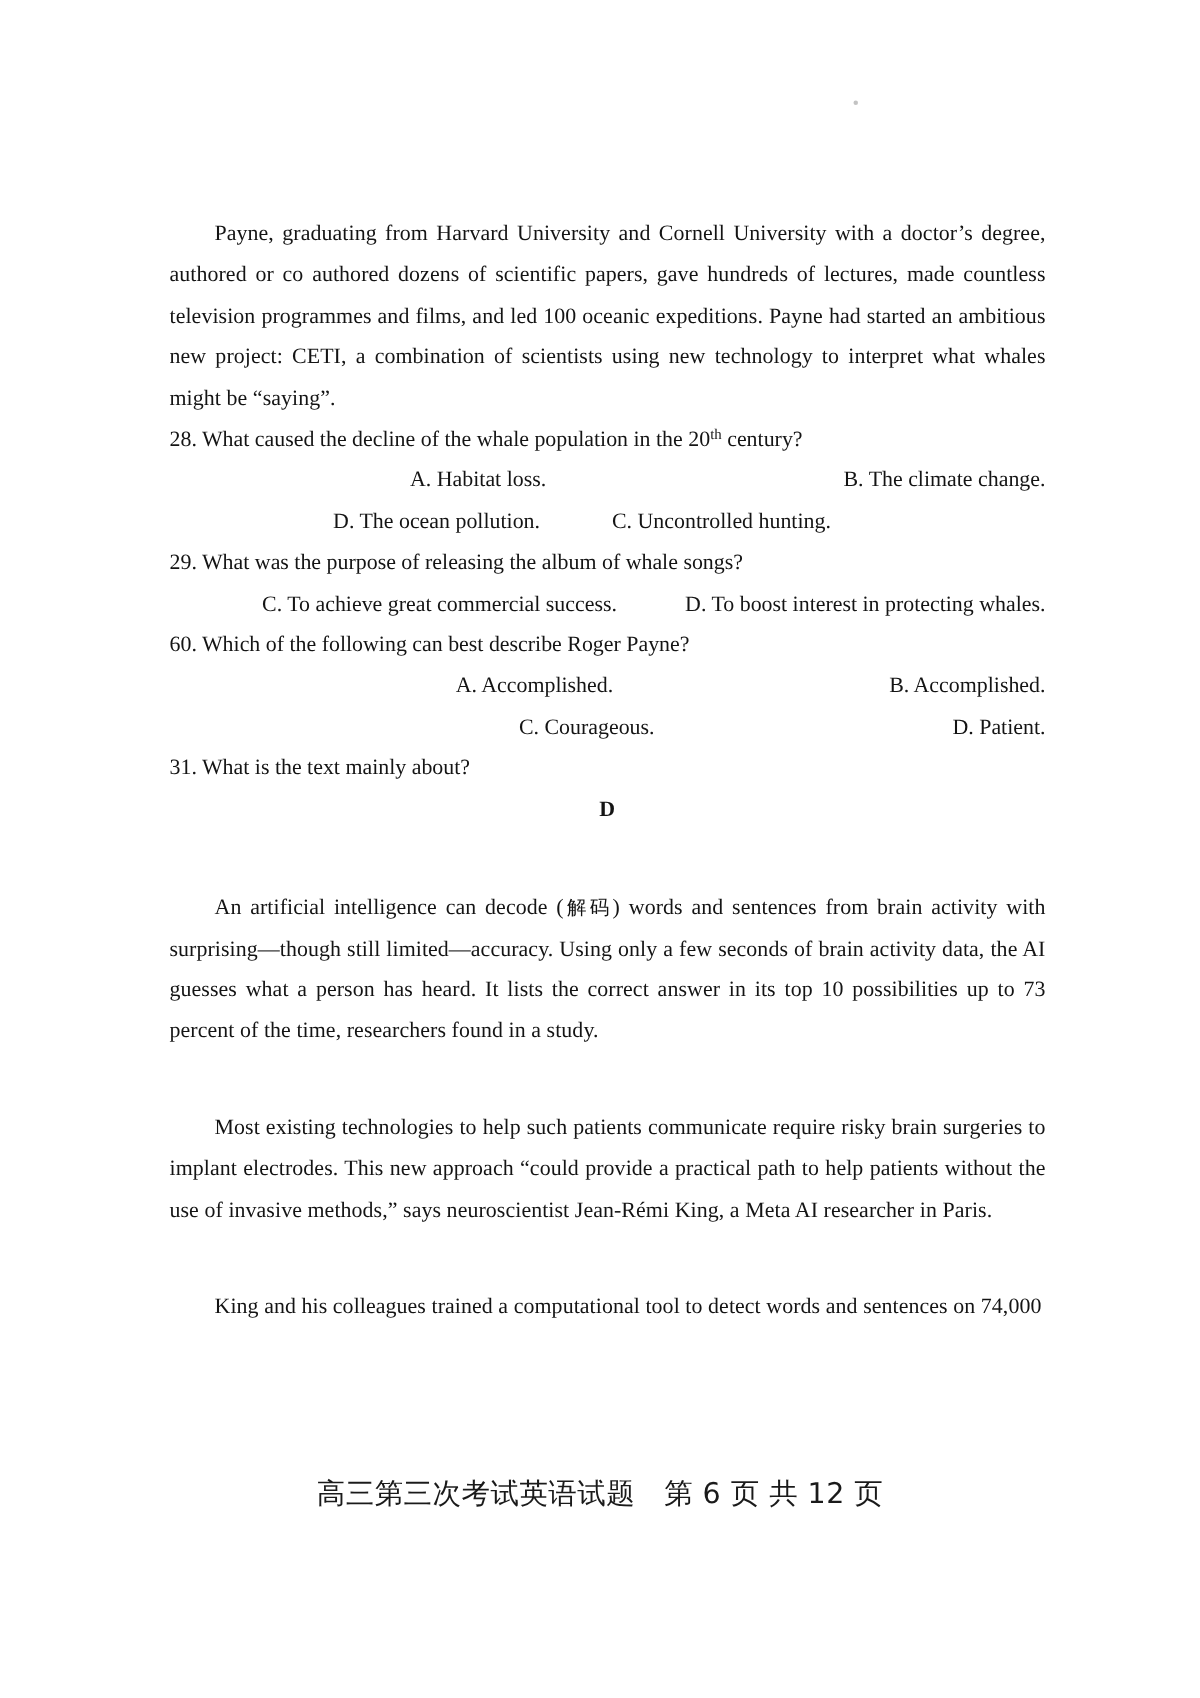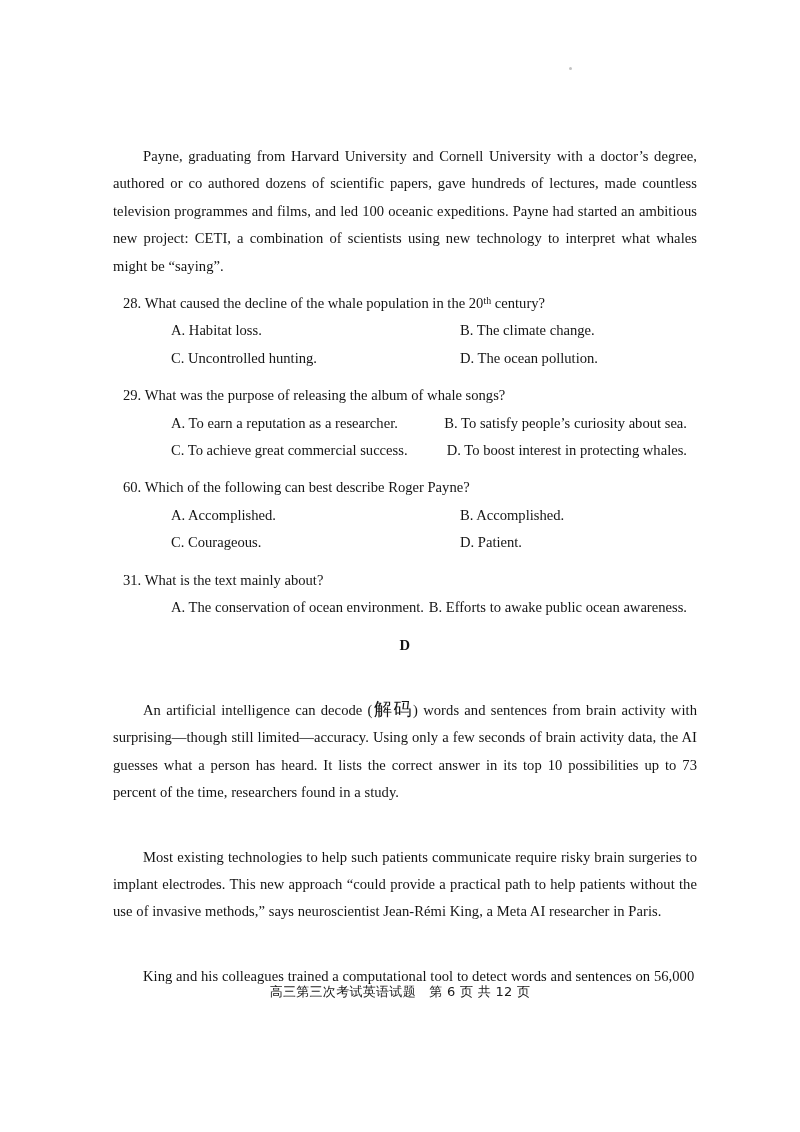--- a/index.html
+++ b/index.html
@@ -47,36 +47,37 @@
     letter-spacing: .05px;
   }
   p.para.indent {
     text-indent: 30px;
     margin-top: 37px;
   }
   p.para:last-child { text-align: left; }
 
   
   .question {
-    margin: 10px;
+    margin: 0;
     font-size: 14.6px;
     line-height: 27.4px;
     font-family: Liberation Serif, serif;
   }
   .q-stem {
     margin: 0;
     white-space: nowrap;
   }
   .q-num {
     display: inline-block;
   }
   .opt-row {
     display: flex;
     margin: 0;
     line-height: 27.4px;
+    justify-content: flex-end;
   }
   .opt {
     font-size: 14.6px;
     white-space: nowrap;
   }
   .opt.left  { padding-left: 48px; }
 
   
   .cols-28 .opt.right { margin-left: 0; width: auto; }
   .cols-28 .opt.left  { width: 289px; }
@@ -94,30 +95,30 @@
   }
 
   sup {
     font-size: .68em;
     vertical-align: .42em;
     line-height: 0;
   }
 
   .cjk {
     font-family: Liberation Sans, sans-serif;
-    font-size: 18px;
+    font-size: 13px;
   }
 
   .footer {
     position: absolute;
     left: 0;
     top: 983px;
     width: 800px;
     text-align: center;
-    font-size: 13px;
+    font-size: 19px;
     font-family: "DejaVu Sans", "Liberation Sans", sans-serif;
     color: #1a1a1a;
     letter-spacing: .3px;
     white-space: pre;
   }
 </style>
 </head>
 <body>
 
 <div class="page">
@@ -129,63 +130,55 @@
 
     <p class="para indent">Payne, graduating from Harvard University and Cornell University with a doctor’s degree, authored or co authored dozens of scientific papers, gave hundreds of lectures, made countless television programmes and films, and led 100 oceanic expeditions. Payne had started an ambitious new project: CETI, a combination of scientists using new technology to interpret what whales might be “saying”.</p>
 
     <div class="question cols-28">
       <p class="q-stem"><span class="q-num">28.</span><span> What caused the decline of the whale population in the 20</span><sup>th</sup><span> century?</span></p>
       <div class="opt-row">
         <span class="opt left">A.  Habitat loss.</span>
         <span class="opt right">B. The climate change.</span>
       </div>
       <div class="opt-row">
+        <span class="opt right">D. The ocean pollution.</span>
         <span class="opt left">C. Uncontrolled hunting.</span>
-        <span class="opt right">D. The ocean pollution.</span>
       </div>
     </div>
 
     <div class="question cols-29">
       <p class="q-stem"><span class="q-num">29.</span><span> What was the purpose of releasing the album of whale songs?</span></p>
-      <div class="opt-row">
-        <span class="opt left">A. To earn a reputation as a researcher.</span>
-        <span class="opt right">B. To satisfy people’s curiosity about sea.</span>
-      </div>
       <div class="opt-row">
         <span class="opt left">C. To achieve great commercial success.</span>
         <span class="opt right">D. To boost interest in protecting whales.</span>
       </div>
     </div>
 
     <div class="question cols-30">
       <p class="q-stem"><span class="q-num">60.</span><span> Which of the following can best describe Roger Payne?</span></p>
       <div class="opt-row">
         <span class="opt left">A. Accomplished.</span>
         <span class="opt right">B. Accomplished.</span>
       </div>
       <div class="opt-row">
         <span class="opt left">C. Courageous.</span>
         <span class="opt right">D. Patient.</span>
       </div>
     </div>
 
     <div class="question cols-31">
       <p class="q-stem"><span class="q-num">31.</span><span> What is the text mainly about?</span></p>
-      <div class="opt-row">
-        <span class="opt left">A. The conservation of ocean environment.</span>
-        <span class="opt right">B. Efforts to awake public ocean awareness.</span>
-      </div>
     </div>
 
     <p class="section-letter">D</p>
 
     <p class="para indent"><span>An artificial intelligence can decode (</span><span class="cjk">解码</span><span>) words and sentences from brain activity with surprising—though still limited—accuracy. Using only a few seconds of brain activity data, the AI guesses what a person has heard. It lists the correct answer in its top 10 possibilities up to 73 percent of the time, researchers found in a study.</span></p>
 
 
     <p class="para indent">Most existing technologies to help such patients communicate require risky brain surgeries to implant electrodes. This new approach “could provide a practical path to help patients without the use of invasive methods,” says neuroscientist Jean-Rémi King, a Meta AI researcher in Paris.</p>
 
-    <p class="para indent">King and his colleagues trained a computational tool to detect words and sentences on 56,000</p>
+    <p class="para indent">King and his colleagues trained a computational tool to detect words and sentences on 74,000</p>
 
   </div>
 
   <div class="footer">高三第三次考试英语试题　第 6 页 共 12 页</div>
 
 </div>
 
 </body></html>

